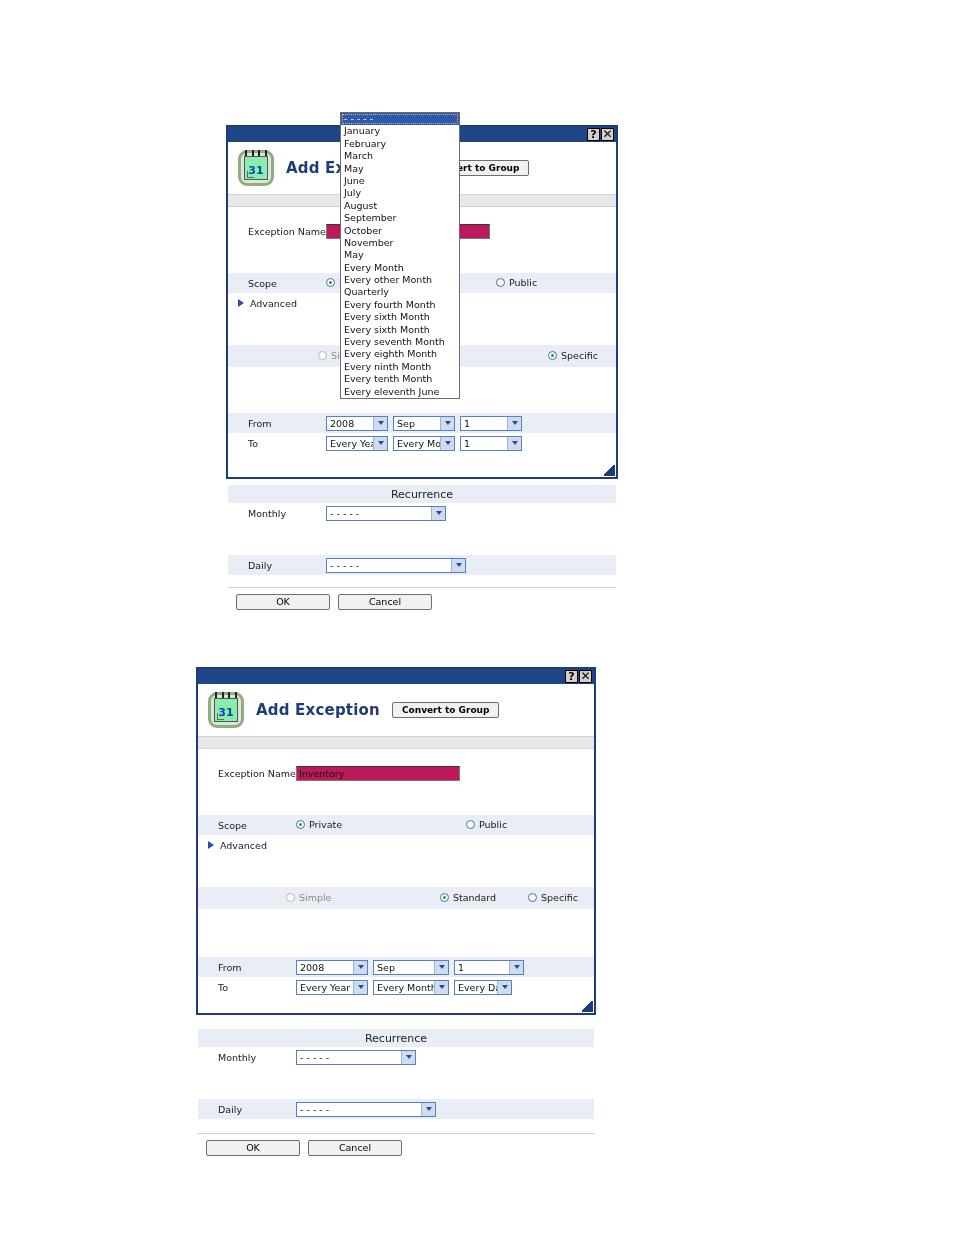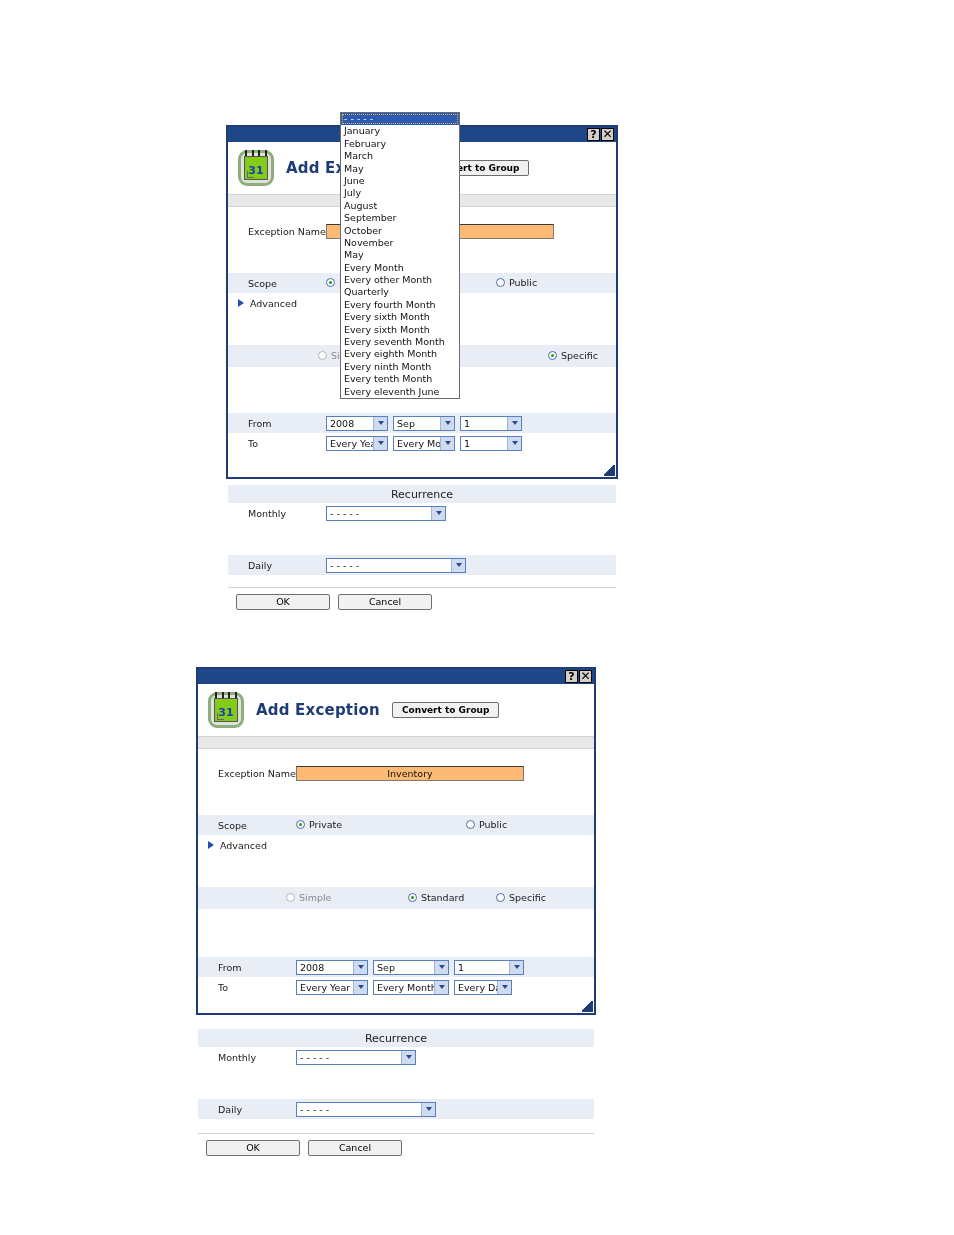--- a/index.html
+++ b/index.html
@@ -15,21 +15,21 @@
   .titlebar{height:15px;background:#1f4788;position:relative;display:flex;align-items:center;justify-content:flex-end;padding-right:2px;}
   .tb-btn{width:13px;height:13px;background:#d4d0c8;border:1px solid #000;box-sizing:border-box;
           display:flex;align-items:center;justify-content:center;margin-left:1px;
           font-size:11px;line-height:11px;color:#000;font-weight:bold;font-family:"DejaVu Sans",sans-serif;}
   .tb-btn.close{font-size:12px;}
 
   
   .dlg-header{display:flex;align-items:center;padding:8px 0 8px 10px;background:#fff;}
   .cal-icon{width:36px;height:36px;border:3px solid #8fae7e;border-radius:9px;background:#dfe3db;
             box-sizing:border-box;position:relative;flex:0 0 auto;}
-  .cal-inner{position:absolute;left:3px;top:3px;right:3px;bottom:3px;background:#84cc16;border:1px solid #555;box-sizing:border-box;}
+  .cal-inner{position:absolute;left:3px;top:3px;right:3px;bottom:3px;background:#86efac;border:1px solid #555;box-sizing:border-box;}
   .cal-rings{position:absolute;left:2px;right:2px;top:-3px;height:6px;display:flex;justify-content:space-around;}
   .cal-rings i{display:block;width:2px;height:6px;background:#222;}
   .cal-num{position:absolute;left:0;right:0;top:8px;text-align:center;font-size:11px;font-weight:bold;color:#1a3fb5;
            font-family:"DejaVu Sans",sans-serif;line-height:11px;}
   .cal-corner{position:absolute;left:2px;bottom:1px;width:6px;height:6px;border:1px solid #666;border-top:none;border-right:none;}
   .dlg-title{font-size:15px;font-weight:bold;color:#1f3c77;margin-left:12px;letter-spacing:0.2px;white-space:nowrap;}
   .convert-btn{margin-left:12px;font-size:9px;padding:2px 9px;background:#f1f1f1;border:1px solid #6e6e6e;
                border-radius:2px;color:#000;white-space:nowrap;font-weight:bold;
                font-family:"DejaVu Sans",sans-serif;}
   .grayband{height:11px;background:#e8e8e8;border-top:1px solid #d3d3d3;border-bottom:1px solid #d3d3d3;}
@@ -37,22 +37,22 @@
 
   
   .row{display:flex;align-items:center;height:20px;font-size:9.5px;color:#1a1a1a;}
   .row.alt{background:#e9edf5;margin-top:32px;}
   .row.white{background:#ffffff;}
   .lbl{width:78px;padding-left:20px;flex:0 0 auto;white-space:nowrap;}
   .cell{flex:0 0 auto;}
   .cell.c1{width:170px;}
   .cell.c2{width:170px;}
 
-  .txtfield{width:228px;height:15px;border:1px solid #7d7a6e;border-top:1px solid #3a3a35;background:#fdba74;
-            font-size:9.5px;padding:0 2px;box-sizing:border-box;line-height:14px;color:#111;text-align:center;}
+  .txtfield{width:164px;height:15px;border:1px solid #7d7a6e;border-top:1px solid #3a3a35;background:#be185d;
+            font-size:9.5px;padding:0 2px;box-sizing:border-box;line-height:14px;color:#111;}
 
   .radio{display:inline-flex;align-items:center;gap:4px;}
   .rb{width:9px;height:9px;border-radius:50%;border:1px solid #4b6aa8;background:#fff;box-sizing:border-box;
       display:inline-block;position:relative;flex:0 0 auto;}
   .rb.on:after{content:"";position:absolute;left:2px;top:2px;width:3px;height:3px;border-radius:50%;background:#19a319;}
   .rb.dis{border-color:#b3b3b3;}
   .rtext{white-space:nowrap;}
   .rtext.dis{color:#8b8b8b;}
 
   .adv{display:flex;align-items:center;padding-left:10px;gap:6px;}
@@ -308,21 +308,21 @@
         <span>Advanced</span>
       </div>
     </div>
 
     <div class="row alt" style="height:22px;">
       <div style="width:88px;"></div>
       <div style="width:122px;"><span class="radio">
         <span class="rb dis"></span>
         <span class="rtext dis">Simple</span>
       </span></div>
-      <div style="width:88px;"><span class="radio">
+      <div style="width:120px;text-align:center;"><span class="radio">
         <span class="rb on"></span>
         <span class="rtext">Standard</span>
       </span></div>
       <div><span class="radio">
         <span class="rb"></span>
         <span class="rtext">Specific</span>
       </span></div>
     </div>
 
     <div class="row white" style="height:16px;"></div>

